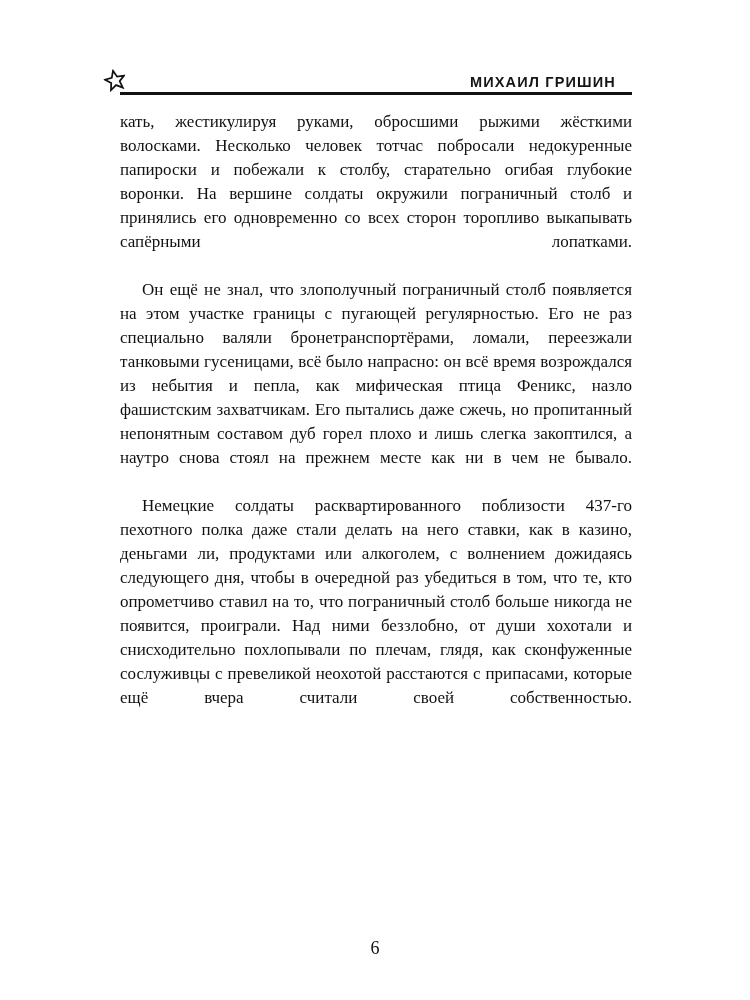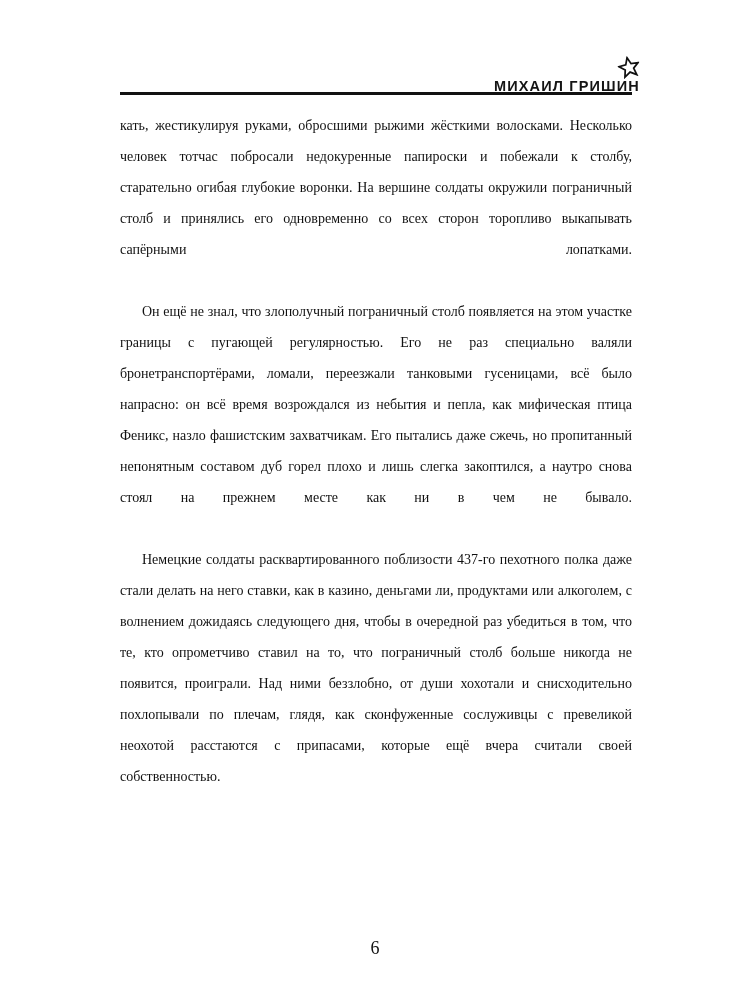--- a/index.html
+++ b/index.html
@@ -21,28 +21,27 @@
     left: 0;
     top: 0;
     width: 750px;
     height: 1000px;
     background: #ffffff;
   }
 
   
   .running-head {
     position: absolute;
-    left: 128px;
+    left: 104px;
     top: 56px;
     width: 512px;
     height: 36px;
     display: flex;
     align-items: flex-end;
     justify-content: space-between;
-    flex-direction: column;
   }
 
   .star-icon {
     display: block;
     width: 22px;
     height: 22px;
     margin-bottom: 1px;
     transform: rotate(-12deg);
   }
 
@@ -65,22 +64,22 @@
     height: 2.5px;
     background: #111111;
   }
 
   
   .body-text {
     position: absolute;
     left: 120px;
     top: 110px;
     width: 512px;
-    font-size: 14px;
-    line-height: 31px;
+    font-size: 17px;
+    line-height: 24px;
     text-align: justify;
     text-justify: inter-word;
     color: #111111;
     -webkit-hyphens: none;
     hyphens: none;
   }
 
   .body-text p {
     margin: 0;
     text-indent: 22px;

